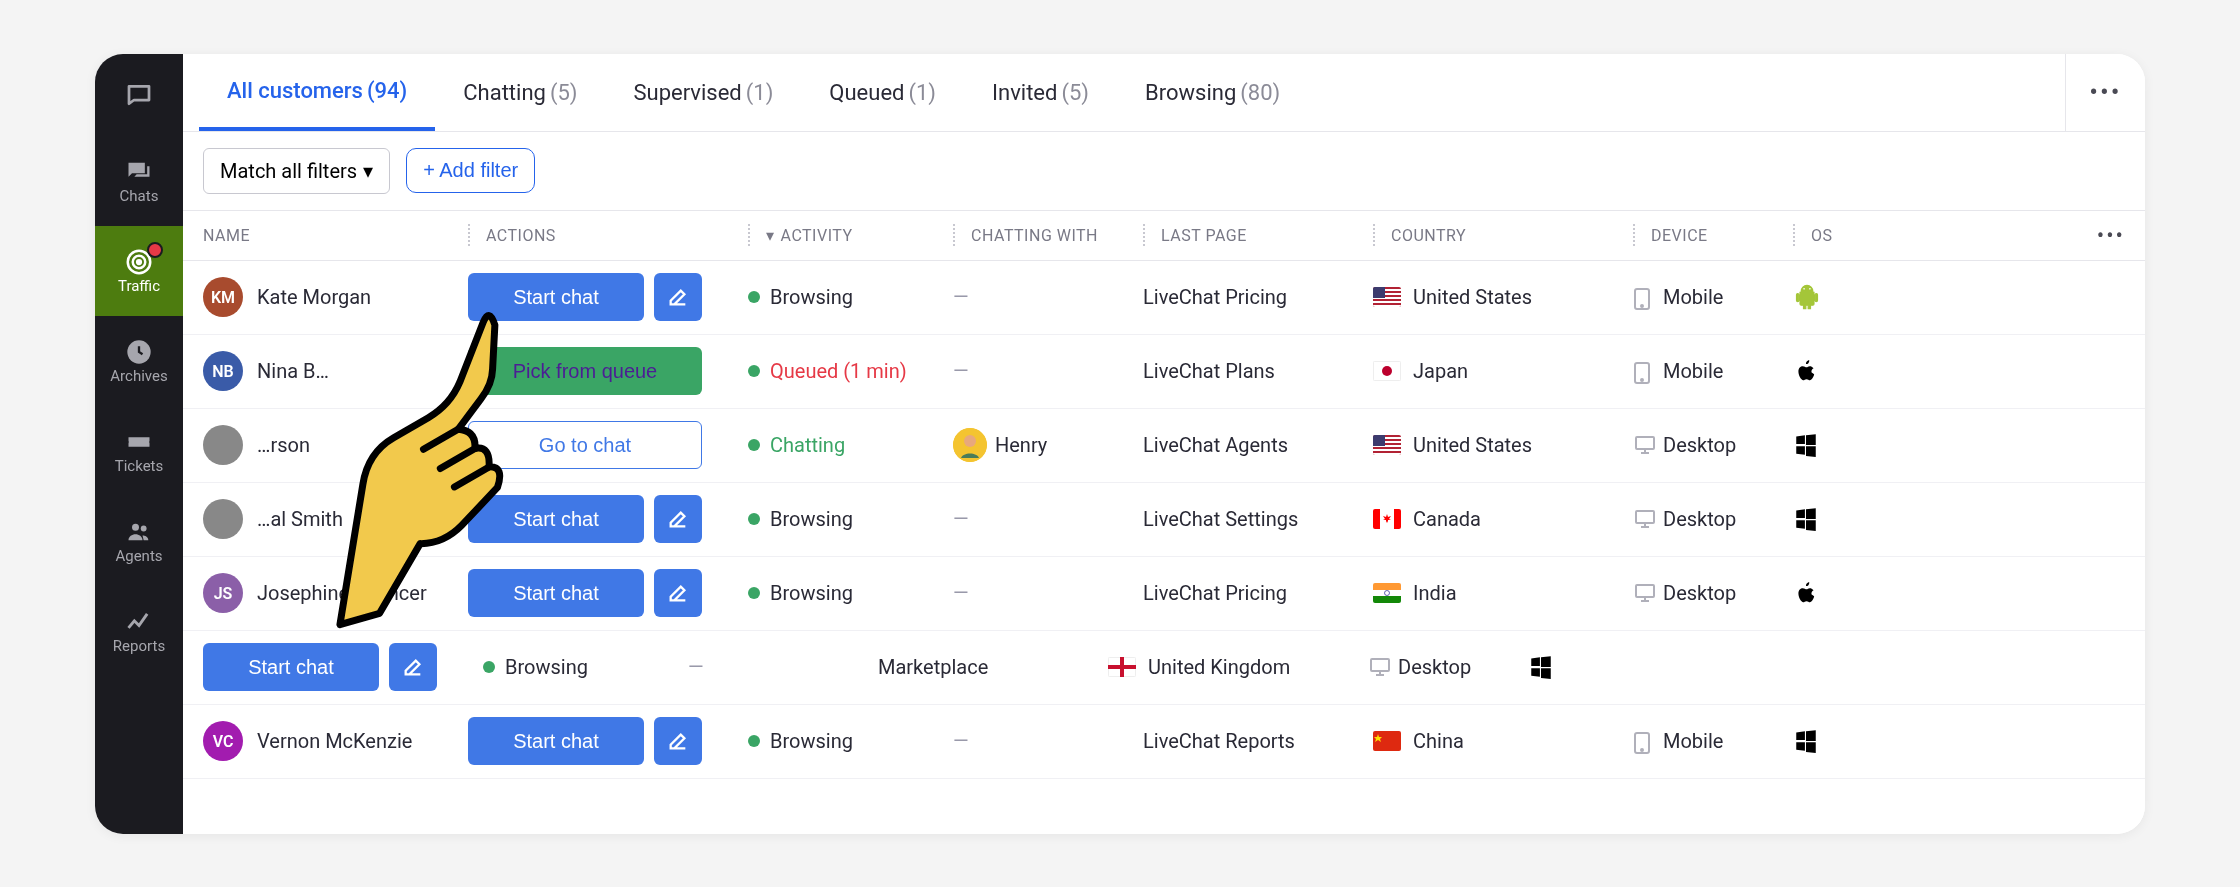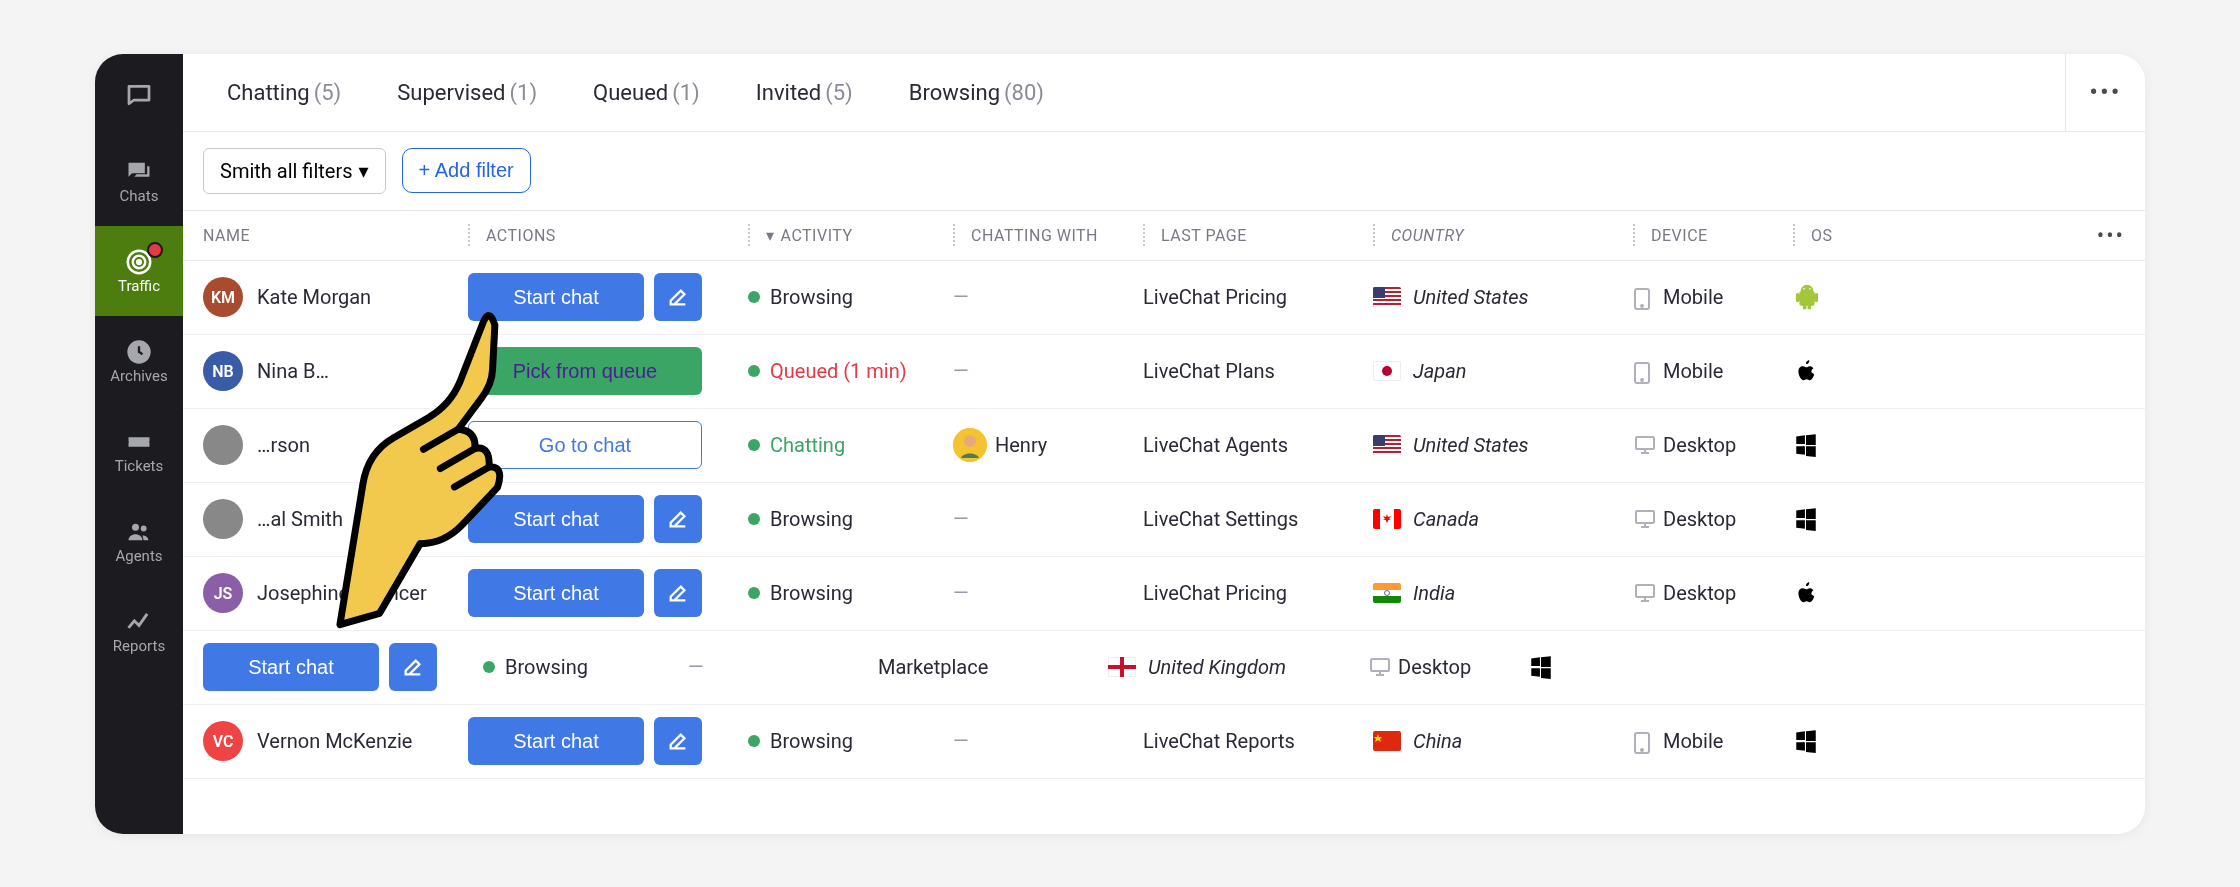--- a/index.html
+++ b/index.html
@@ -23,21 +23,21 @@
 .filters-row { display: flex; align-items: center; gap: 16px; padding: 16px 20px; border-bottom: 1px solid #e6e6eb; }
 .filter-select { border: 1px solid #c8c8d0; border-radius: 6px; padding: 10px 16px; font-size: 20px; background: #fff; cursor: pointer; display: flex; align-items: center; gap: 6px; }
 .add-filter { border: 1px solid #2563eb; color: #2563eb; border-radius: 10px; padding: 10px 16px; font-size: 20px; background: #fff; cursor: pointer; }
 .headers-row { display: flex; align-items: center; height: 50px; font-size: 16px; color: #797986; text-transform: uppercase; letter-spacing: 0.5px; border-bottom: 1px solid #e6e6eb; padding: 0 20px; }
 .col { flex-shrink: 0; display: flex; align-items: center; }
 .col-name { width: 265px; }
 .col-actions { width: 280px; }
 .col-activity { width: 205px; }
 .col-chat { width: 190px; }
 .col-page { width: 230px; }
-.col-country { width: 260px; font-style: italic; }
+.col-country { width: 260px; }
 .col-device { width: 160px; }
 .col-os { width: 60px; }
 .col-sep { width: 4px; height: 22px; border-left: 2px dotted #c8c8d0; margin-right: 14px; }
 .headers-row .dots-right { margin-left: auto; cursor: pointer; font-size: 22px; color: #4a4a54; letter-spacing: 2px; }
 .rows { flex: 1; overflow: hidden; }
 .row { display: flex; align-items: center; height: 74px; padding: 16px 20px; border-bottom: 1px solid #f0f0f4; font-size: 20px; color: #2a2a36; }
 .avatar { width: 40px; height: 40px; border-radius: 50%; display: flex; align-items: center; justify-content: center; font-size: 16px; font-weight: 600; color: #fff; margin-right: 14px; flex-shrink: 0; }
 .btn { border: none; border-radius: 6px; font-size: 20px; font-weight: 500; cursor: pointer; height: 48px; display: flex; align-items: center; justify-content: center; }
 .btn-primary { background: #4078e6; color: #fff; width: 176px; }
 .btn-secondary { background: #4078e6; color: #fff; width: 48px; margin-left: 10px; }
@@ -120,20 +120,24 @@
           </svg>
       </span>
       <span class="side-label">Reports</span>
     </div>
   </div>
 
   <div class="main">
 
     <div class="tabs-row">
       <div class="tabs" id="tabs-container">
+          <div class="tab active">
+            <span>All customers</span>
+            <span class="tab-count">(94)</span>
+          </div>
           <div class="tab">
             <span>Chatting</span>
             <span class="tab-count">(5)</span>
           </div>
           <div class="tab">
             <span>Supervised</span>
             <span class="tab-count">(1)</span>
           </div>
           <div class="tab">
             <span>Queued</span>
@@ -146,21 +150,21 @@
           <div class="tab">
             <span>Browsing</span>
             <span class="tab-count">(80)</span>
           </div>
         </div>
       <div class="dots-btn">•••</div>
     </div>
 
     <div class="filters-row">
       <div class="filter-select">
-        <span>Smith all filters</span>
+        <span>Match all filters</span>
         <span>▾</span>
       </div>
       <button class="add-filter">+ Add filter</button>
     </div>
 
     <div class="headers-row">
       <div class="col col-name">
           <span>Name</span>
         </div>
       <div class="col col-actions">
@@ -458,21 +462,21 @@
             <span>Desktop</span>
           </div>
           <div class="col col-os">
             <span class="os-icon"><svg width="26" height="26" viewBox="0 0 24 24" fill="#000">
                 <path d="M3 5l8-1v8H3V5zm0 9h8v8l-8-1v-7zm9-10l9-1v10h-9V4zm0 10h9v10l-9-1v-9z"></path>
               </svg></span>
           </div>
         </div>
         <div class="row">
           <div class="col col-name">
-            <div class="avatar" style="background:#ef4444">VC</div>
+            <div class="avatar" style="background:#a21caf">VC</div>
             <span>Vernon McKenzie</span>
           </div>
           <div class="col col-actions">
             <button class="btn btn-primary">Start chat</button>
             <button class="btn btn-secondary">
               <svg width="22" height="22" viewBox="0 0 24 24" fill="none" stroke="#fff" stroke-width="2.5">
                 <path d="M4 20h4L19 9l-4-4L4 16v4z M4 20h16"></path>
               </svg>
             </button>
           </div>

